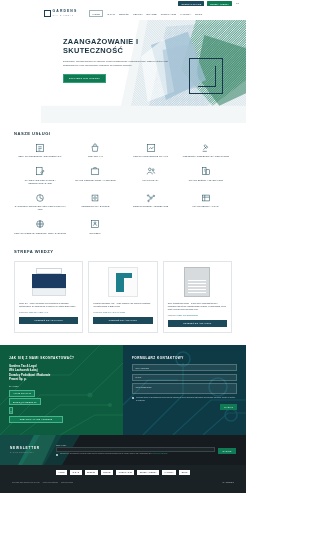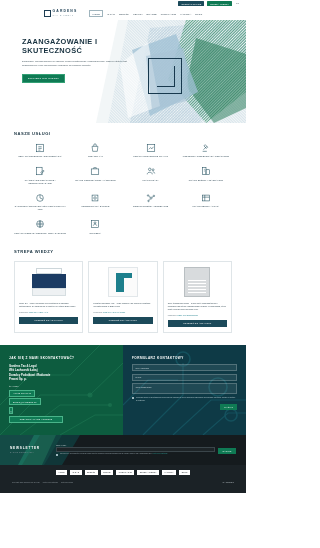--- a/index.html
+++ b/index.html
@@ -41,21 +41,21 @@
   .brand-txt { line-height:1.15; }
   .brand-name { font-size:3.4px; letter-spacing:1.1px; color:#1c3d52; font-weight:bold; }
   .brand-sub { font-size:1.9px; letter-spacing:.85px; color:#5d7a87; }
   .nav { display:flex; align-items:center; gap:4px; margin-left:12px; }
   .nav-item { font-size:2.3px; color:#3a4e59; letter-spacing:.15px; white-space:nowrap; }
   .nav-item.active {
     border:.5px solid #9fb4bd; padding:1.2px 2.2px; color:#1c3d52;
   }
 
   
-  .hero { position:relative; height:103px; overflow:hidden; background:#f4f7f8; }
+  .hero { position:relative; height:103px; overflow:hidden; background:#f4f7f8;margin-left:41px; }
   .hero-art { position:absolute; inset:0; }
   .hero-copy { position:absolute; left:22px; top:17px; width:105px; z-index:3; }
   .hero-title {
     font-size:7.4px; font-weight:bold; color:#17313f; line-height:1.22;
     letter-spacing:.35px;
   }
   .hero-text { margin-top:5px; font-size:2.4px; line-height:1.65; color:#44565f; }
   .hero-btn {
     margin-top:6px; display:inline-block; background:#0f7a54; color:#fff;
     font-size:2.3px; letter-spacing:.35px; padding:2.4px 5px;

